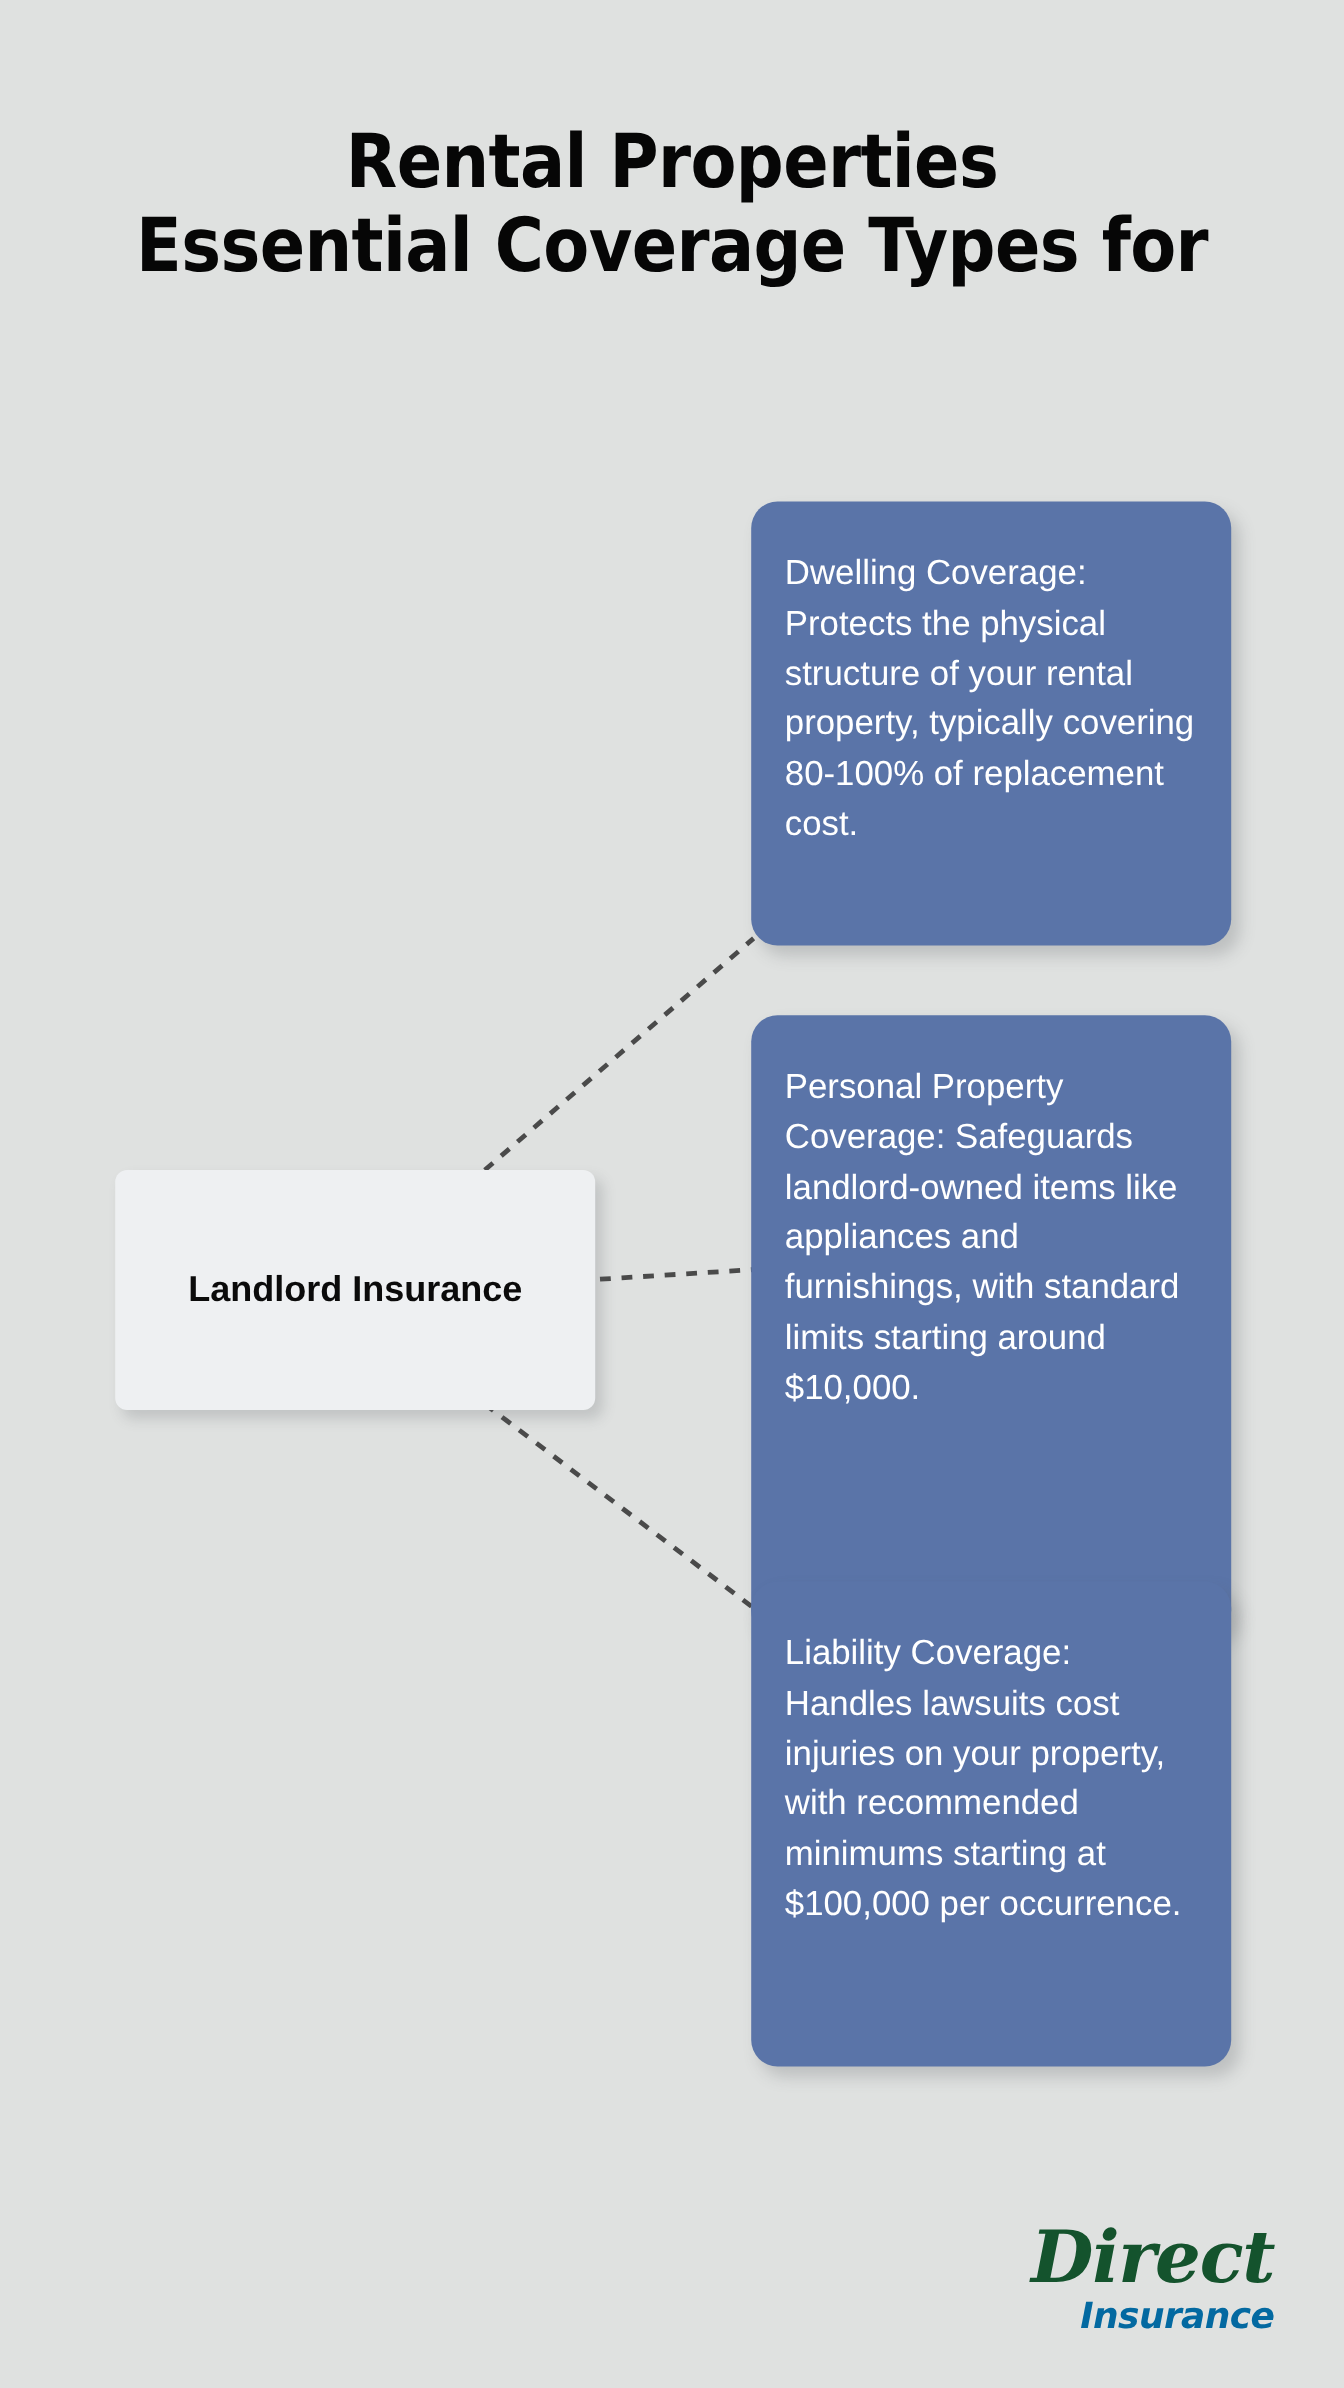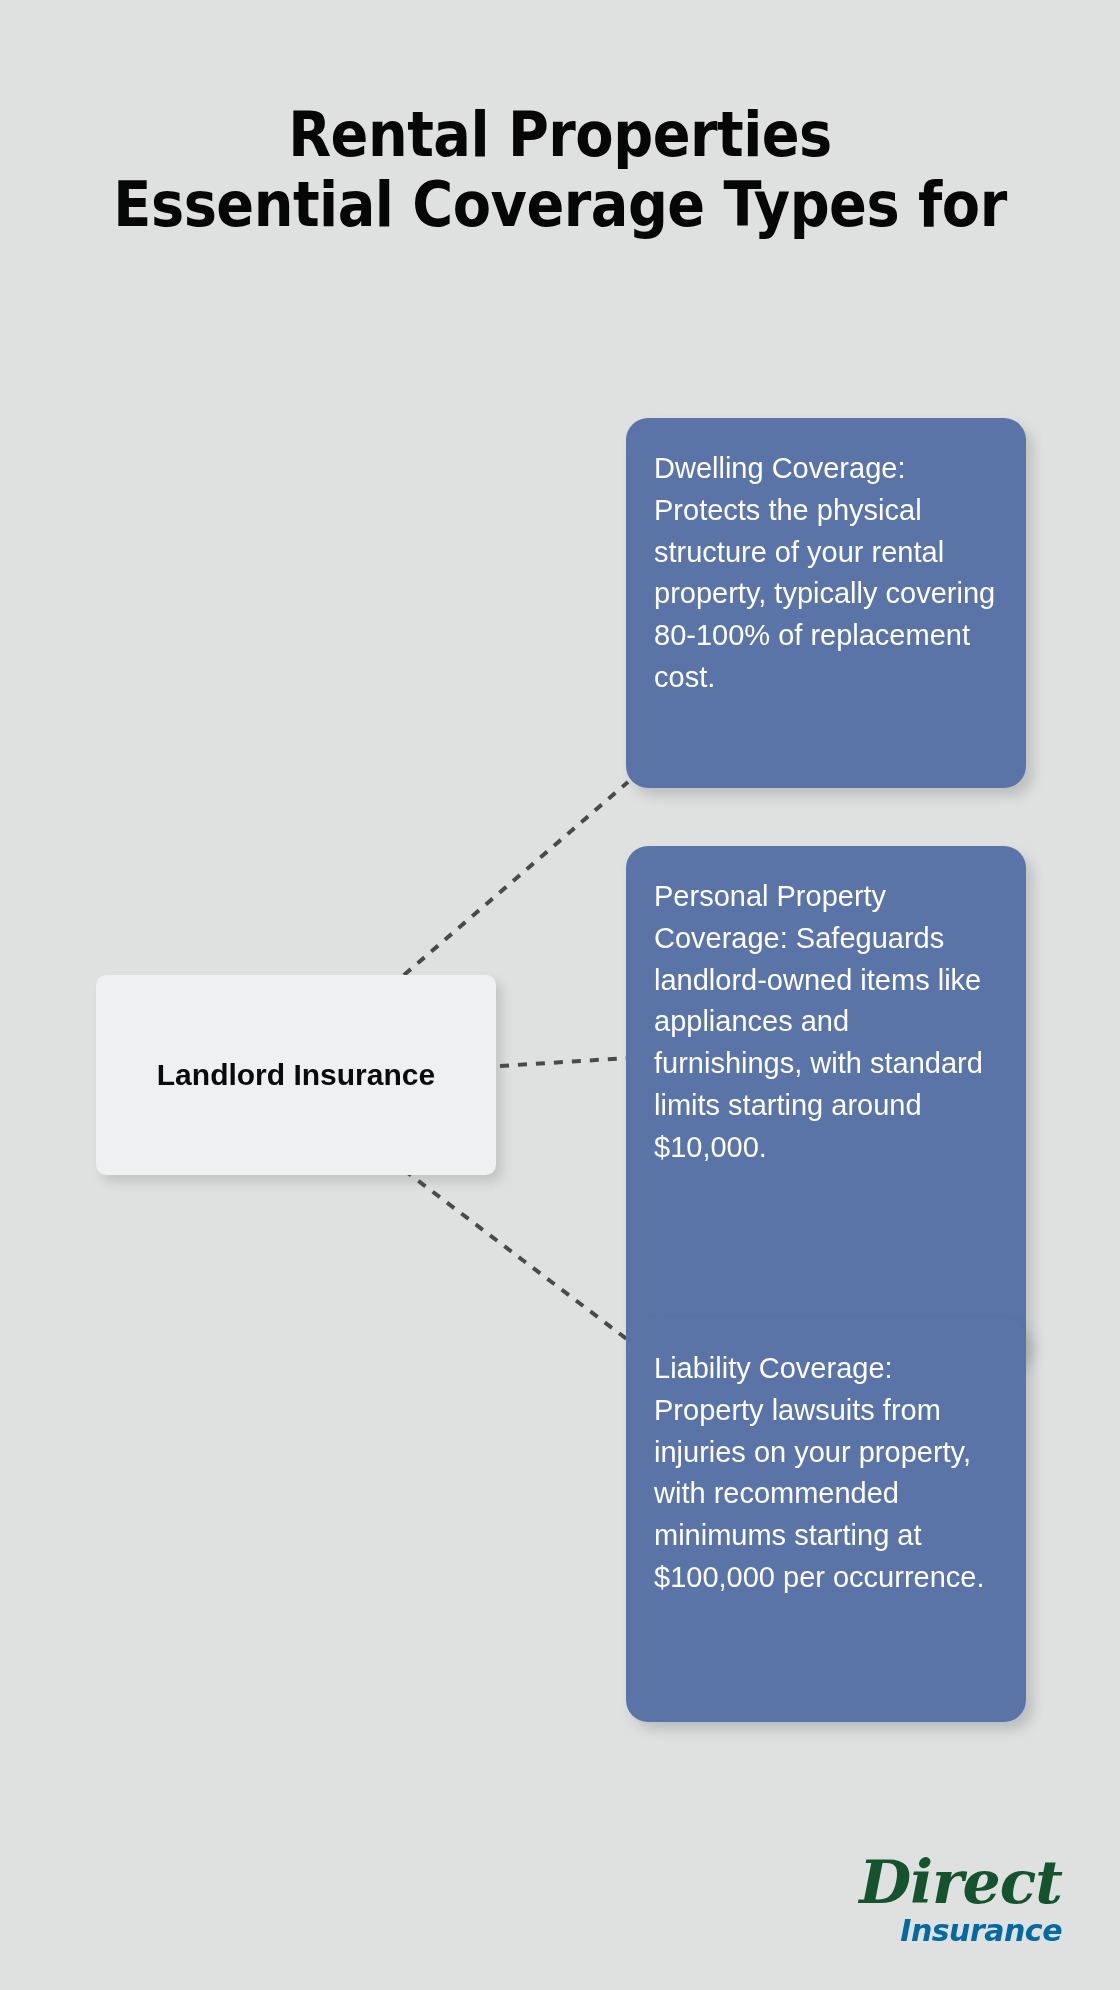--- a/index.html
+++ b/index.html
@@ -72,21 +72,21 @@
 
   
   .card {
     position: absolute;
     left: 626px;
     width: 400px;
     background: #5a74a8;
     border-radius: 22px;
     box-shadow: 7px 8px 12px rgba(90, 95, 100, 0.25);
     box-sizing: border-box;
-    padding: 30px 28px 28px 28px;
+    padding: 40px 28px 28px 28px;
   }
   .card .card-text {
     color: #ffffff;
     font-size: 29px;
     line-height: 1.44;
     font-weight: 400;
   }
 
   #card-0 { top: 418px;  height: 370px; }
   #card-1 { top: 846px;  height: 518px; }
@@ -144,21 +144,21 @@
 
   <div class="card" id="card-0">
     <div class="card-text">Dwelling Coverage: Protects the physical structure of your rental property, typically covering 80-100% of replacement cost.</div>
   </div>
 
   <div class="card" id="card-1">
     <div class="card-text">Personal Property Coverage: Safeguards landlord-owned items like appliances and furnishings, with standard limits starting around $10,000.</div>
   </div>
 
   <div class="card" id="card-2">
-    <div class="card-text">Liability Coverage: Property lawsuits from injuries on your property, with recommended minimums starting at $100,000 per occurrence.</div>
+    <div class="card-text">Liability Coverage: Handles lawsuits cost injuries on your property, with recommended minimums starting at $100,000 per occurrence.</div>
   </div>
 
   <div class="logo">
     <span class="logo-primary">Direct</span>
     <span class="logo-secondary">Insurance</span>
   </div>
 
 </div>
 
 </body></html>

